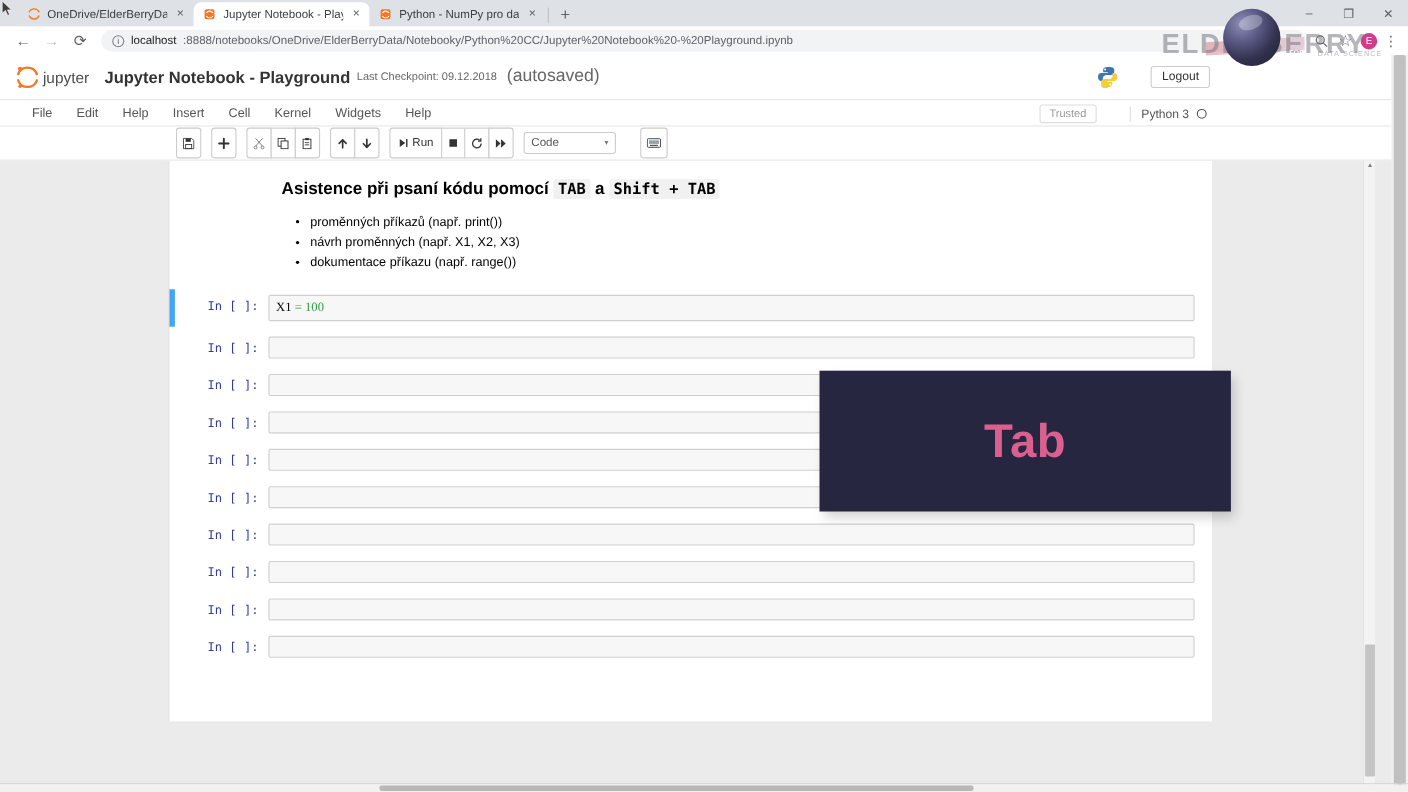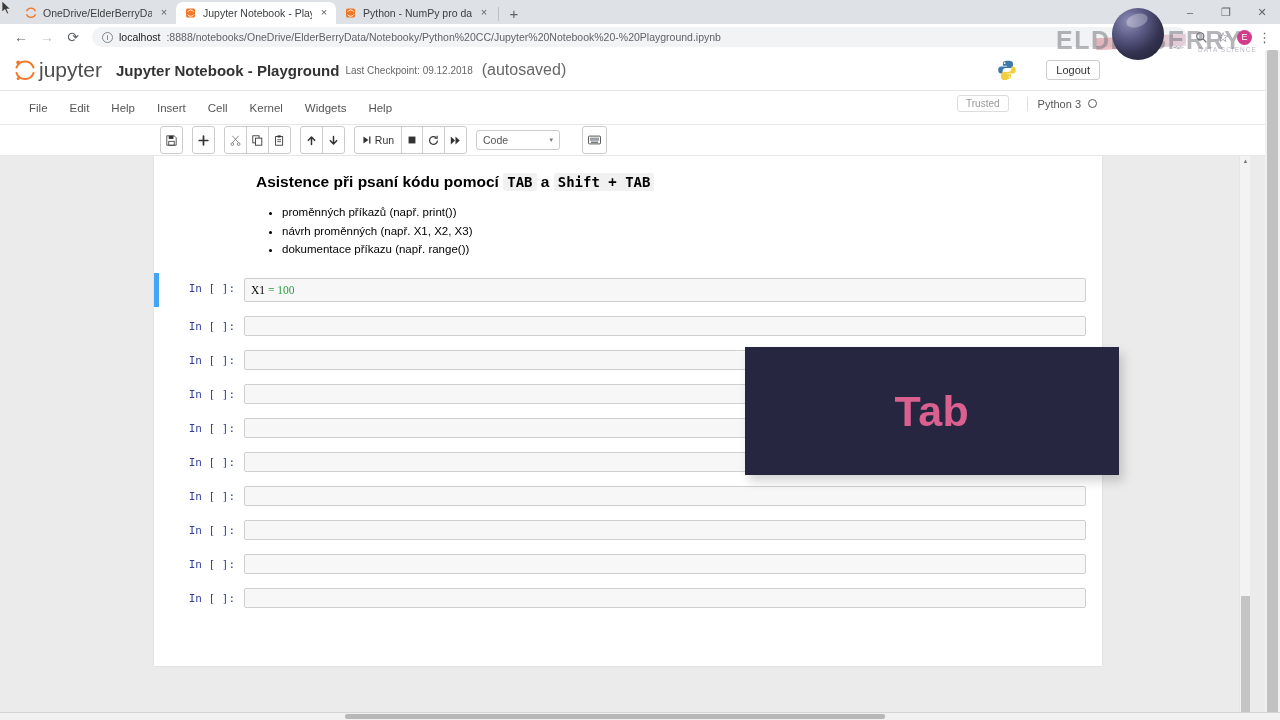--- a/index.html
+++ b/index.html
@@ -92,51 +92,51 @@
   }
 
   
   .jp-chrome { background:#ffffff; width:1265px; position:relative; }
   .jp-header {
     height: 40px; display:flex; align-items:center;
     padding-left: 10px; position:relative;
   }
   .jp-logo-wrap { display:flex; align-items:center; gap:3px; margin-left:4px; }
   .jp-logo-mark { width:22px;height:24px; position:relative; }
-  .jp-logo-text { font-size:21px; color:#4e4e4e; letter-spacing:0px; font-weight:400; }
+  .jp-logo-text { font-size:14px; color:#4e4e4e; letter-spacing:0px; font-weight:400; }
   .nb-title {
     font-size:15px; color:#333; font-weight:600; margin-left:14px;
   }
   .nb-checkpoint { font-size:10px; color:#666; margin-left:6px; }
   .nb-autosaved { font-size:16px; color:#666; margin-left:9px; }
   .hdr-right {
     position:absolute; right:165px; top:0; height:40px;
     display:flex; align-items:center; gap:28px;
   }
   .py-logo { width:22px;height:22px;position:relative; }
   .logout-btn {
     border:1px solid #ccc; background:#fff; border-radius:3px;
     padding:3px 9px; font-size:11px; color:#333; cursor:pointer;
   }
 
   .jp-menubar {
-    height: 35px; border-top:1px solid #e7e7e7; border-bottom:1px solid #e7e7e7;
+    height: 25px; border-top:1px solid #e7e7e7; border-bottom:1px solid #e7e7e7;
     display:flex; align-items:center; padding-left:18px; gap:0px; position:relative;
     background:#fff;
   }
   .menu-item {
     font-size:11.5px; color:#555; padding: 4px 11px; cursor:pointer;
   }
   .menu-right {
     position:absolute; right:168px; top:0; height:25px;
     display:flex; align-items:center; gap:0px;
   }
   .trusted-btn {
     border:1px solid #ddd; background:#fff; border-radius:3px;
-    font-size:10px; color:#999; padding:2px 8px; margin-right:18px; cursor:pointer;
+    font-size:10px; color:#999; padding:2px 8px; margin-right:30px; cursor:pointer;
   }
   .kernel-sep { width:1px;height:14px;background:#ddd; margin-right:10px; }
   .kernel-name { font-size:11px; color:#555; }
   .kernel-idle {
     width:9px;height:9px;border:1.3px solid #555;border-radius:50%;
     margin-left:7px;
   }
 
   .jp-toolbar {
     height: 31px; display:flex; align-items:center;

